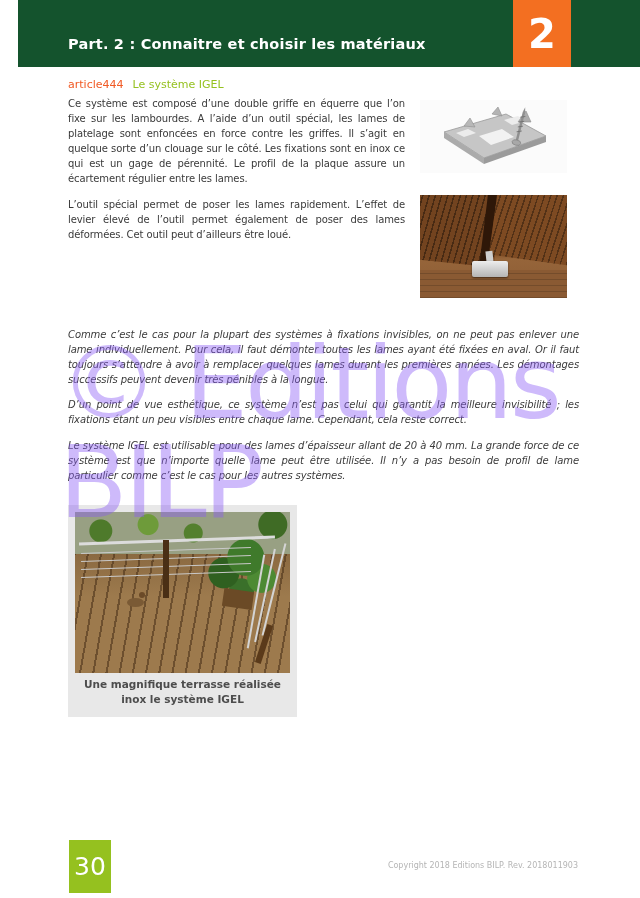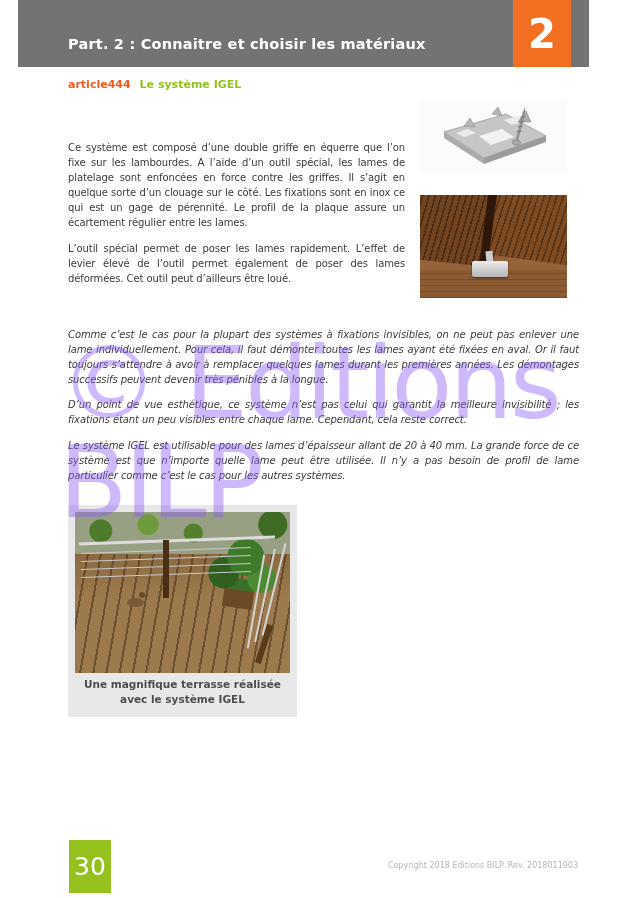--- a/index.html
+++ b/index.html
@@ -1,32 +1,32 @@
 <!DOCTYPE html>
 <html><head>
 <meta charset="utf-8">
 <style>
   * { margin:0; padding:0; box-sizing:border-box; }
   body { background:#ffffff; font-family:"DejaVu Sans", sans-serif; }
   .page { position:relative; width:640px; height:898px; background:#fff; overflow:hidden; margin:0 auto; }
 
   
-  .band { position:absolute; left:18px; top:0; width:571px; height:67px; background:#737373; z-index:3; }
+  .band { position:absolute; left:18px; top:0; width:622px; height:67px; background:#14532d; z-index:3; }
   .band-title { position:absolute; left:50px; top:36px; color:#ffffff; font-size:14.5px; font-weight:bold; letter-spacing:.2px; white-space:nowrap; }
   .chap-box { position:absolute; left:495px; top:0; width:58px; height:67px; background:#f36f21; display:flex; align-items:center; justify-content:center; }
   .chap-num { color:#fff; font-size:40px; font-weight:bold; line-height:1; }
 
   
-  .article-line { position:absolute; left:68px; top:78px; font-size:11px; font-weight:bold; z-index:3; }
+  .article-line { position:absolute; left:68px; top:78px; font-size:11px; font-weight:normal; z-index:3; }
   .art-id { color:#f15a24; margin-right:9px; }
   .art-title { color:#95c11f; }
 
   
   .txt { font-size:10px; line-height:15.1px; color:#3a3a3a; text-align:justify; letter-spacing:-0.1px; }
-  .col-narrow { position:absolute; left:68px; top:96px; width:337px; z-index:4;margin-top:44px; }
+  .col-narrow { position:absolute; left:68px; top:96px; width:337px; z-index:4; }
   .col-narrow p { margin-bottom:10px; }
   .col-wide { position:absolute; left:68px; top:327px; width:511px; z-index:4;font-style:italic; }
   .col-wide p { margin-bottom:10px; }
 
   
   .img-a { position:absolute; left:420px; top:100px; width:147px; height:73px; background:#fbfbfb; z-index:2; }
   .img-b { position:absolute; left:420px; top:195px; width:147px; height:103px; overflow:hidden; z-index:2;
            background:linear-gradient(180deg,#6e4120 0%,#7d4c26 55%,#96653a 62%,#8a5a33 100%); }
   .board-l { position:absolute; left:-10px; top:-12px; width:88px; height:80px; transform:rotate(6deg);
              background-color:#72431f;
@@ -185,21 +185,21 @@
       <div class="tr-cable" style="top:54px"></div>
       <div class="tr-cable" style="top:62px"></div>
       <div class="tr-post" style="left:88px; top:28px; height:58px;"></div>
       <div class="tr-rail-r" style="left:198px; top:30px; transform:rotate(14deg);"></div>
       <div class="tr-rail-r" style="left:189px; top:36px; transform:rotate(12deg);"></div>
       <div class="tr-rail-r" style="left:180px; top:42px; transform:rotate(10deg);"></div>
       <div class="tr-post" style="left:186px; top:112px; height:40px; transform:rotate(18deg); background:#5a3a1a;"></div>
       <div class="tr-duck-body"></div>
       <div class="tr-duck-head"></div>
     </div>
-    <div class="fig-caption">Une magnifique terrasse réalisée avec le système IGEL</div>
+    <div class="fig-caption">Une magnifique terrasse réalisée inox le système IGEL</div>
   </div>
 
 
   <div class="page-num-box">
     <span class="page-num">30</span>
   </div>
   <div class="copyright">Copyright 2018 Editions BILP. Rev. 2018011903</div>
 
 </div>
 

